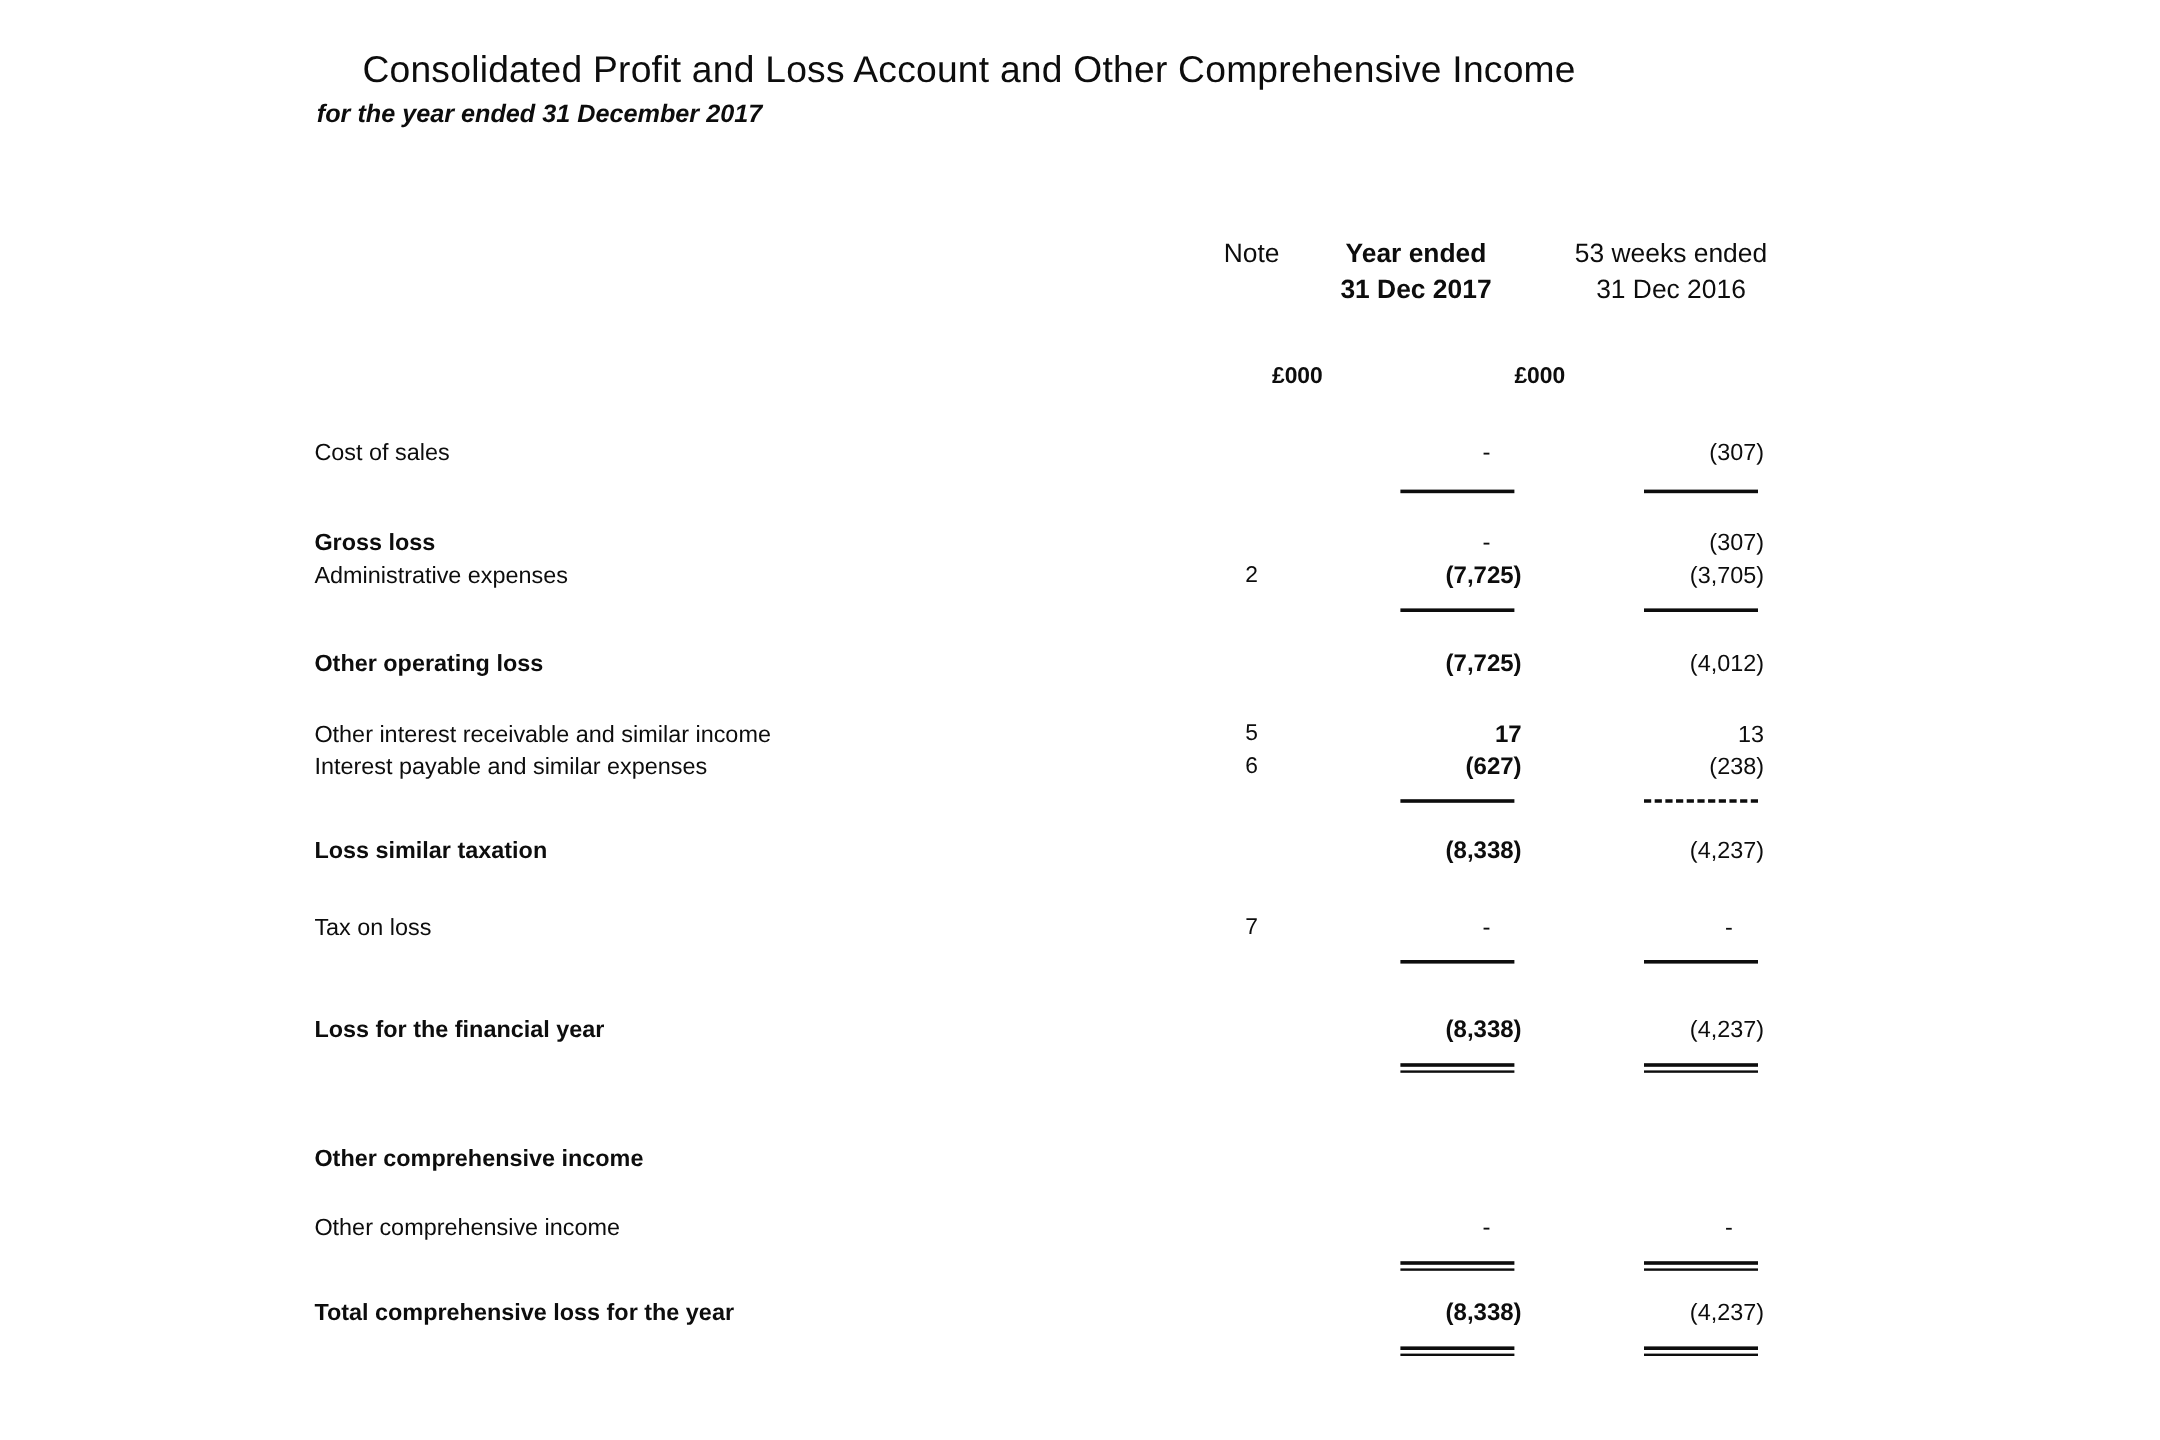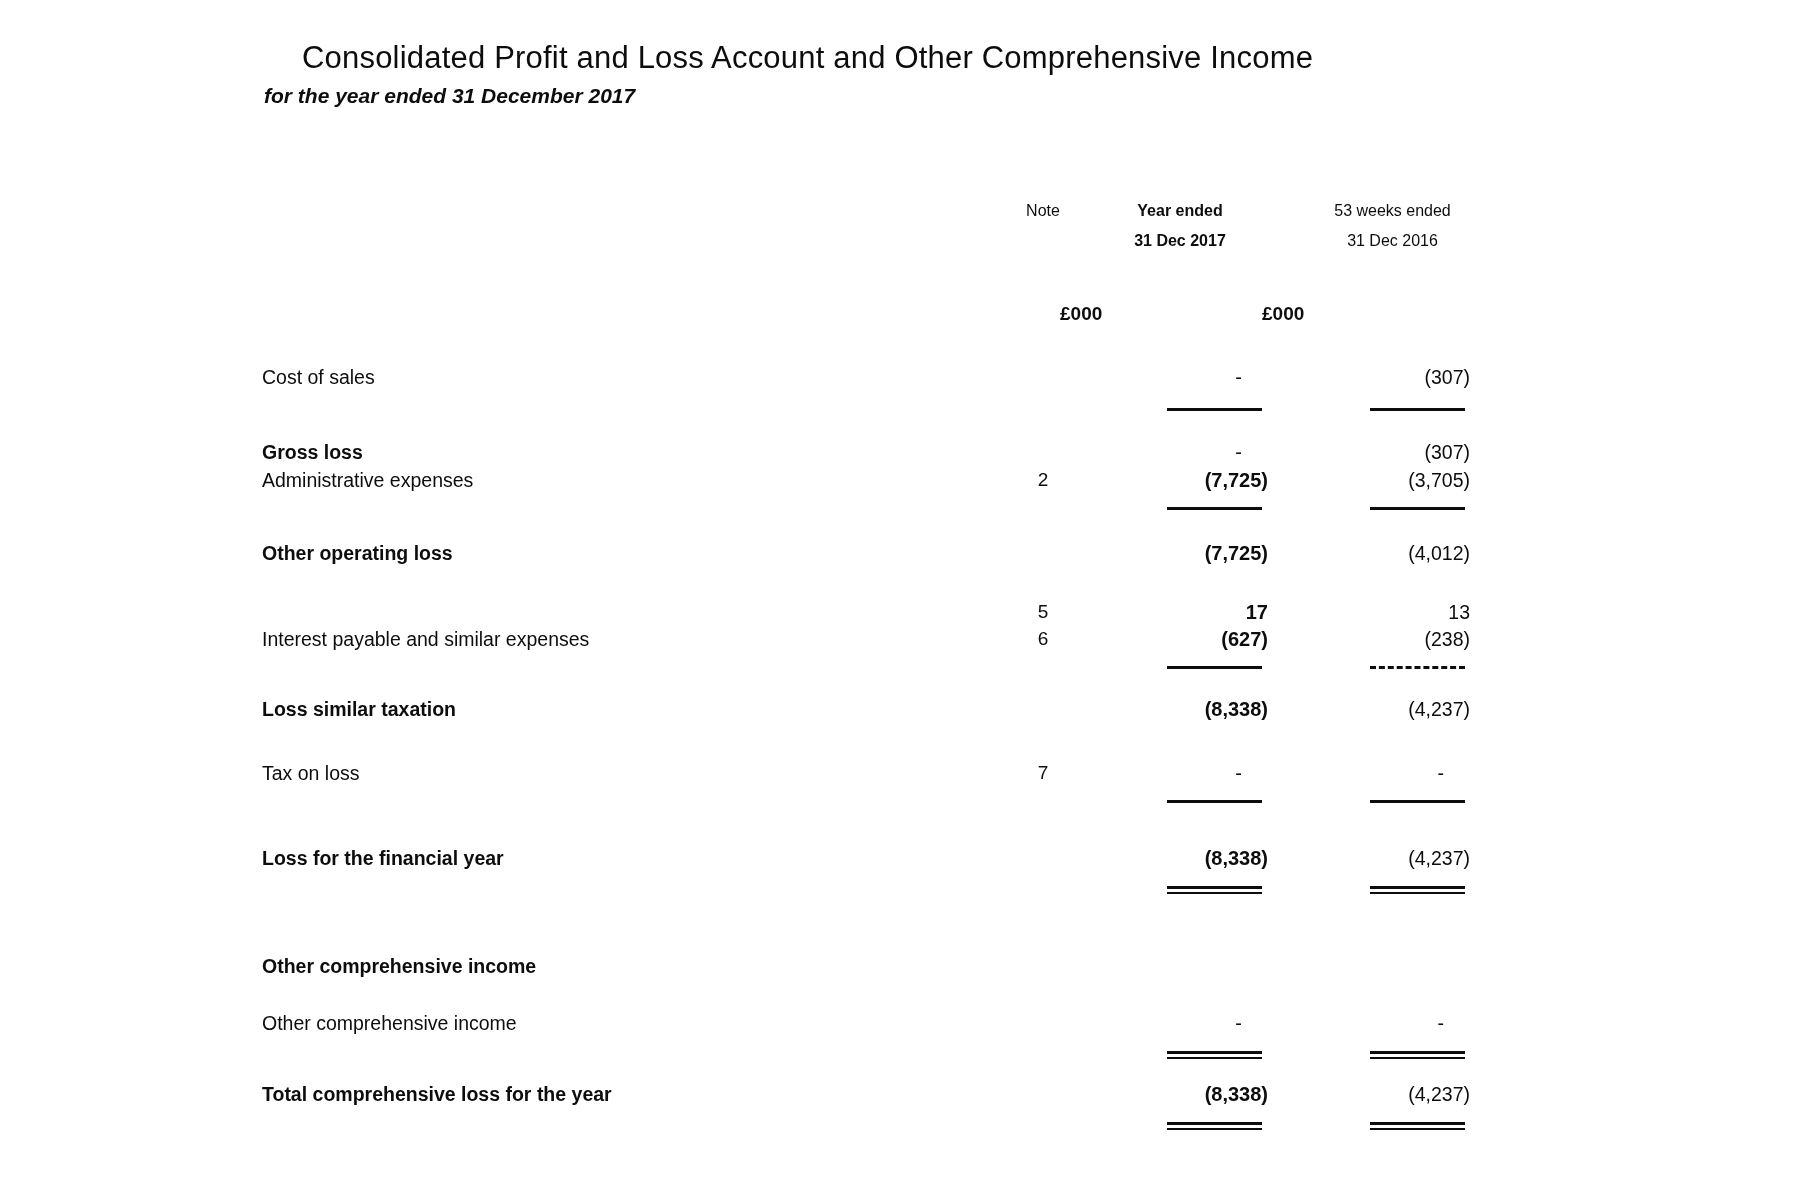--- a/index.html
+++ b/index.html
@@ -17,21 +17,21 @@
     position: absolute; left: 262px; top: 40px;
     font-size: 31px; font-weight: 400; letter-spacing: 0.2px;
     white-space: nowrap;
     margin-left: 40px;
   }
   .subtitle {
     position: absolute; left: 264px; top: 84px;
     font-size: 21px; font-weight: 700; font-style: italic;
     white-space: nowrap;
   }
-  .colhead { position: absolute; top: 196px; font-size: 16px; line-height: 30px; text-align: center; }
+  .colhead { position: absolute; top: 196px; font-size: 22px; line-height: 30px; text-align: center; }
   .note-head { left: 1003px; width: 80px; font-weight: 400; }
   .h2017 { left: 1080px; width: 200px; font-weight: 700; }
   .h2016 { left: 1285px; width: 215px; font-weight: 400; }
   .unit { position: absolute; top: 303px; font-size: 19px; font-weight: 700; text-align: left; }
   .unit-2017 { left: 1060px; width: 208px; padding-right: 24px; }
   .unit-2016 { left: 1262px; width: 208px; padding-right: 19px; }
   .row { position: absolute; left: 0; width: 1500px; height: 26px; }
   .row .lbl { position: absolute; left: 262px; font-size: 19.5px; white-space: nowrap; }
   .b { font-weight: 700; }
   .note { position: absolute; left: 1003px; width: 80px; text-align: center; font-size: 19px; }
@@ -87,20 +87,21 @@
         <span class="v v1 b">(7,725)</span>
         <span class="v v2">(3,705)</span>
       </div>
       <div class="row" style="top: 542px;">
         <span class="lbl b">Other operating loss</span>
         <span class="note"></span>
         <span class="v v1 b">(7,725)</span>
         <span class="v v2">(4,012)</span>
       </div>
       <div class="row" style="top: 601px;">
+        <span class="lbl">Other interest receivable and similar income</span>
         <span class="note">5</span>
         <span class="v v1 b">17</span>
         <span class="v v2">13</span>
       </div>
       <div class="row" style="top: 628px; padding-left: 36px;">
         <span class="lbl">Interest payable and similar expenses</span>
         <span class="note">6</span>
         <span class="v v1 b">(627)</span>
         <span class="v v2">(238)</span>
       </div>

